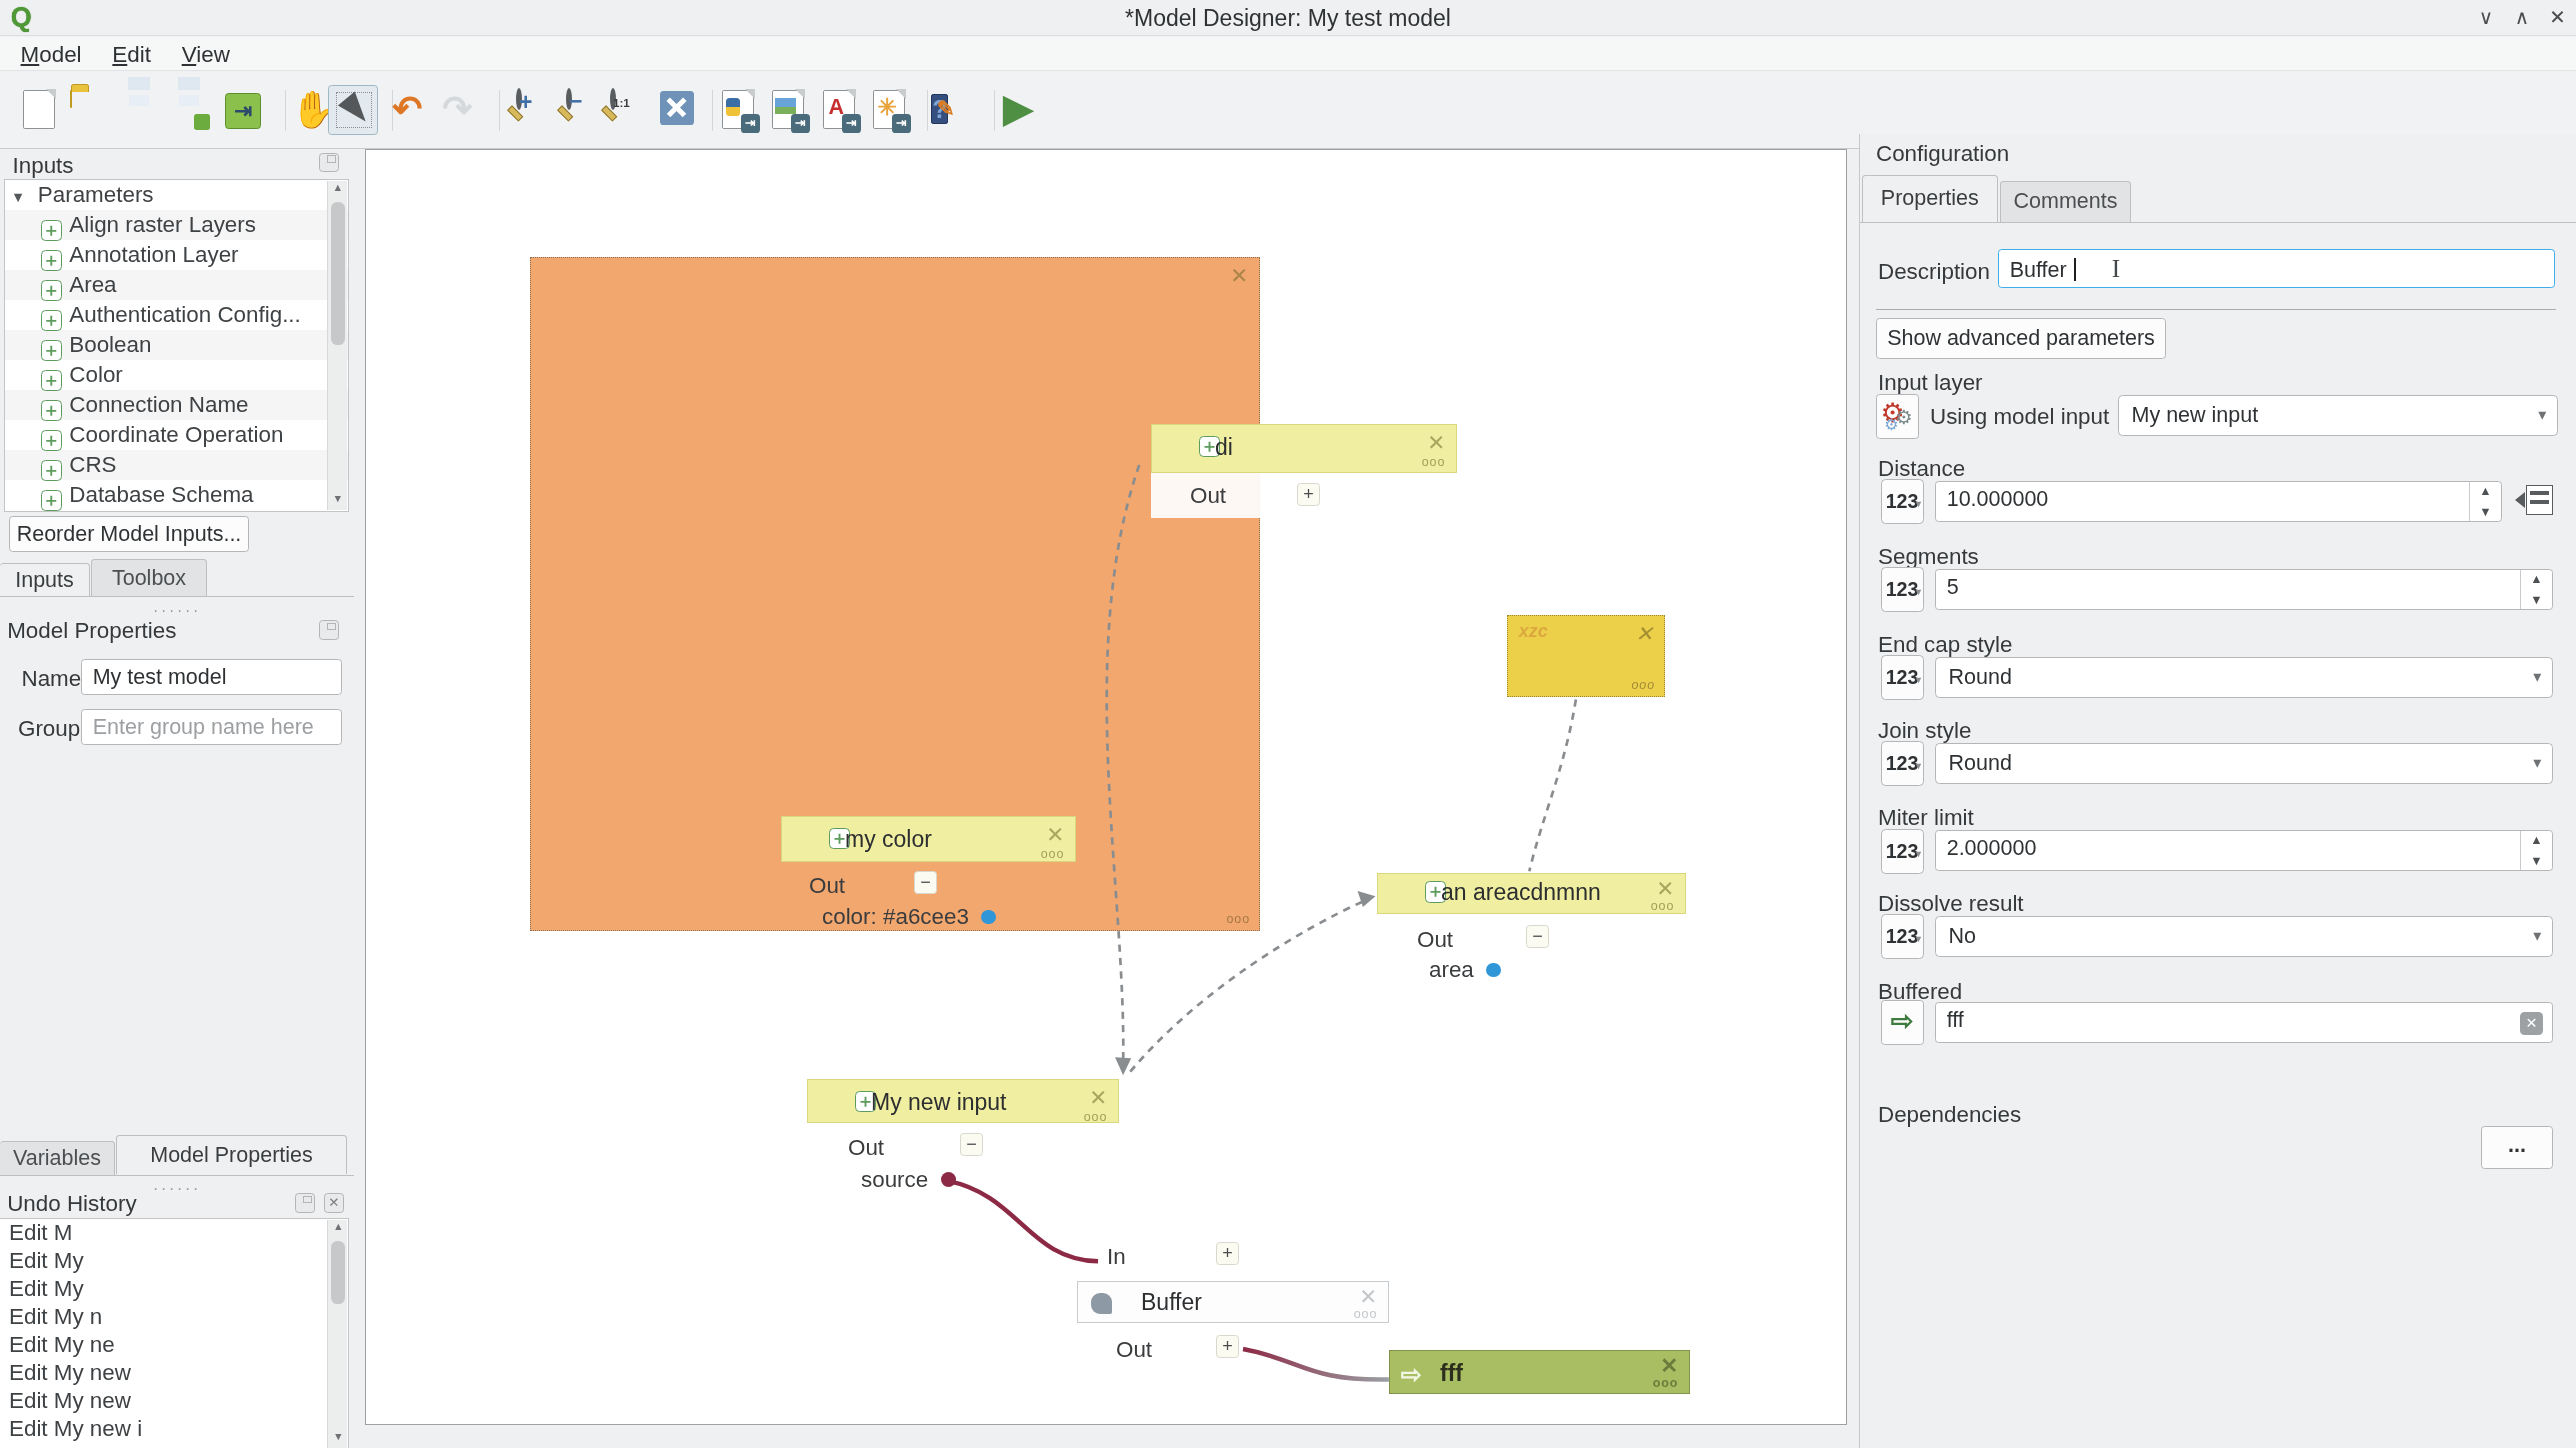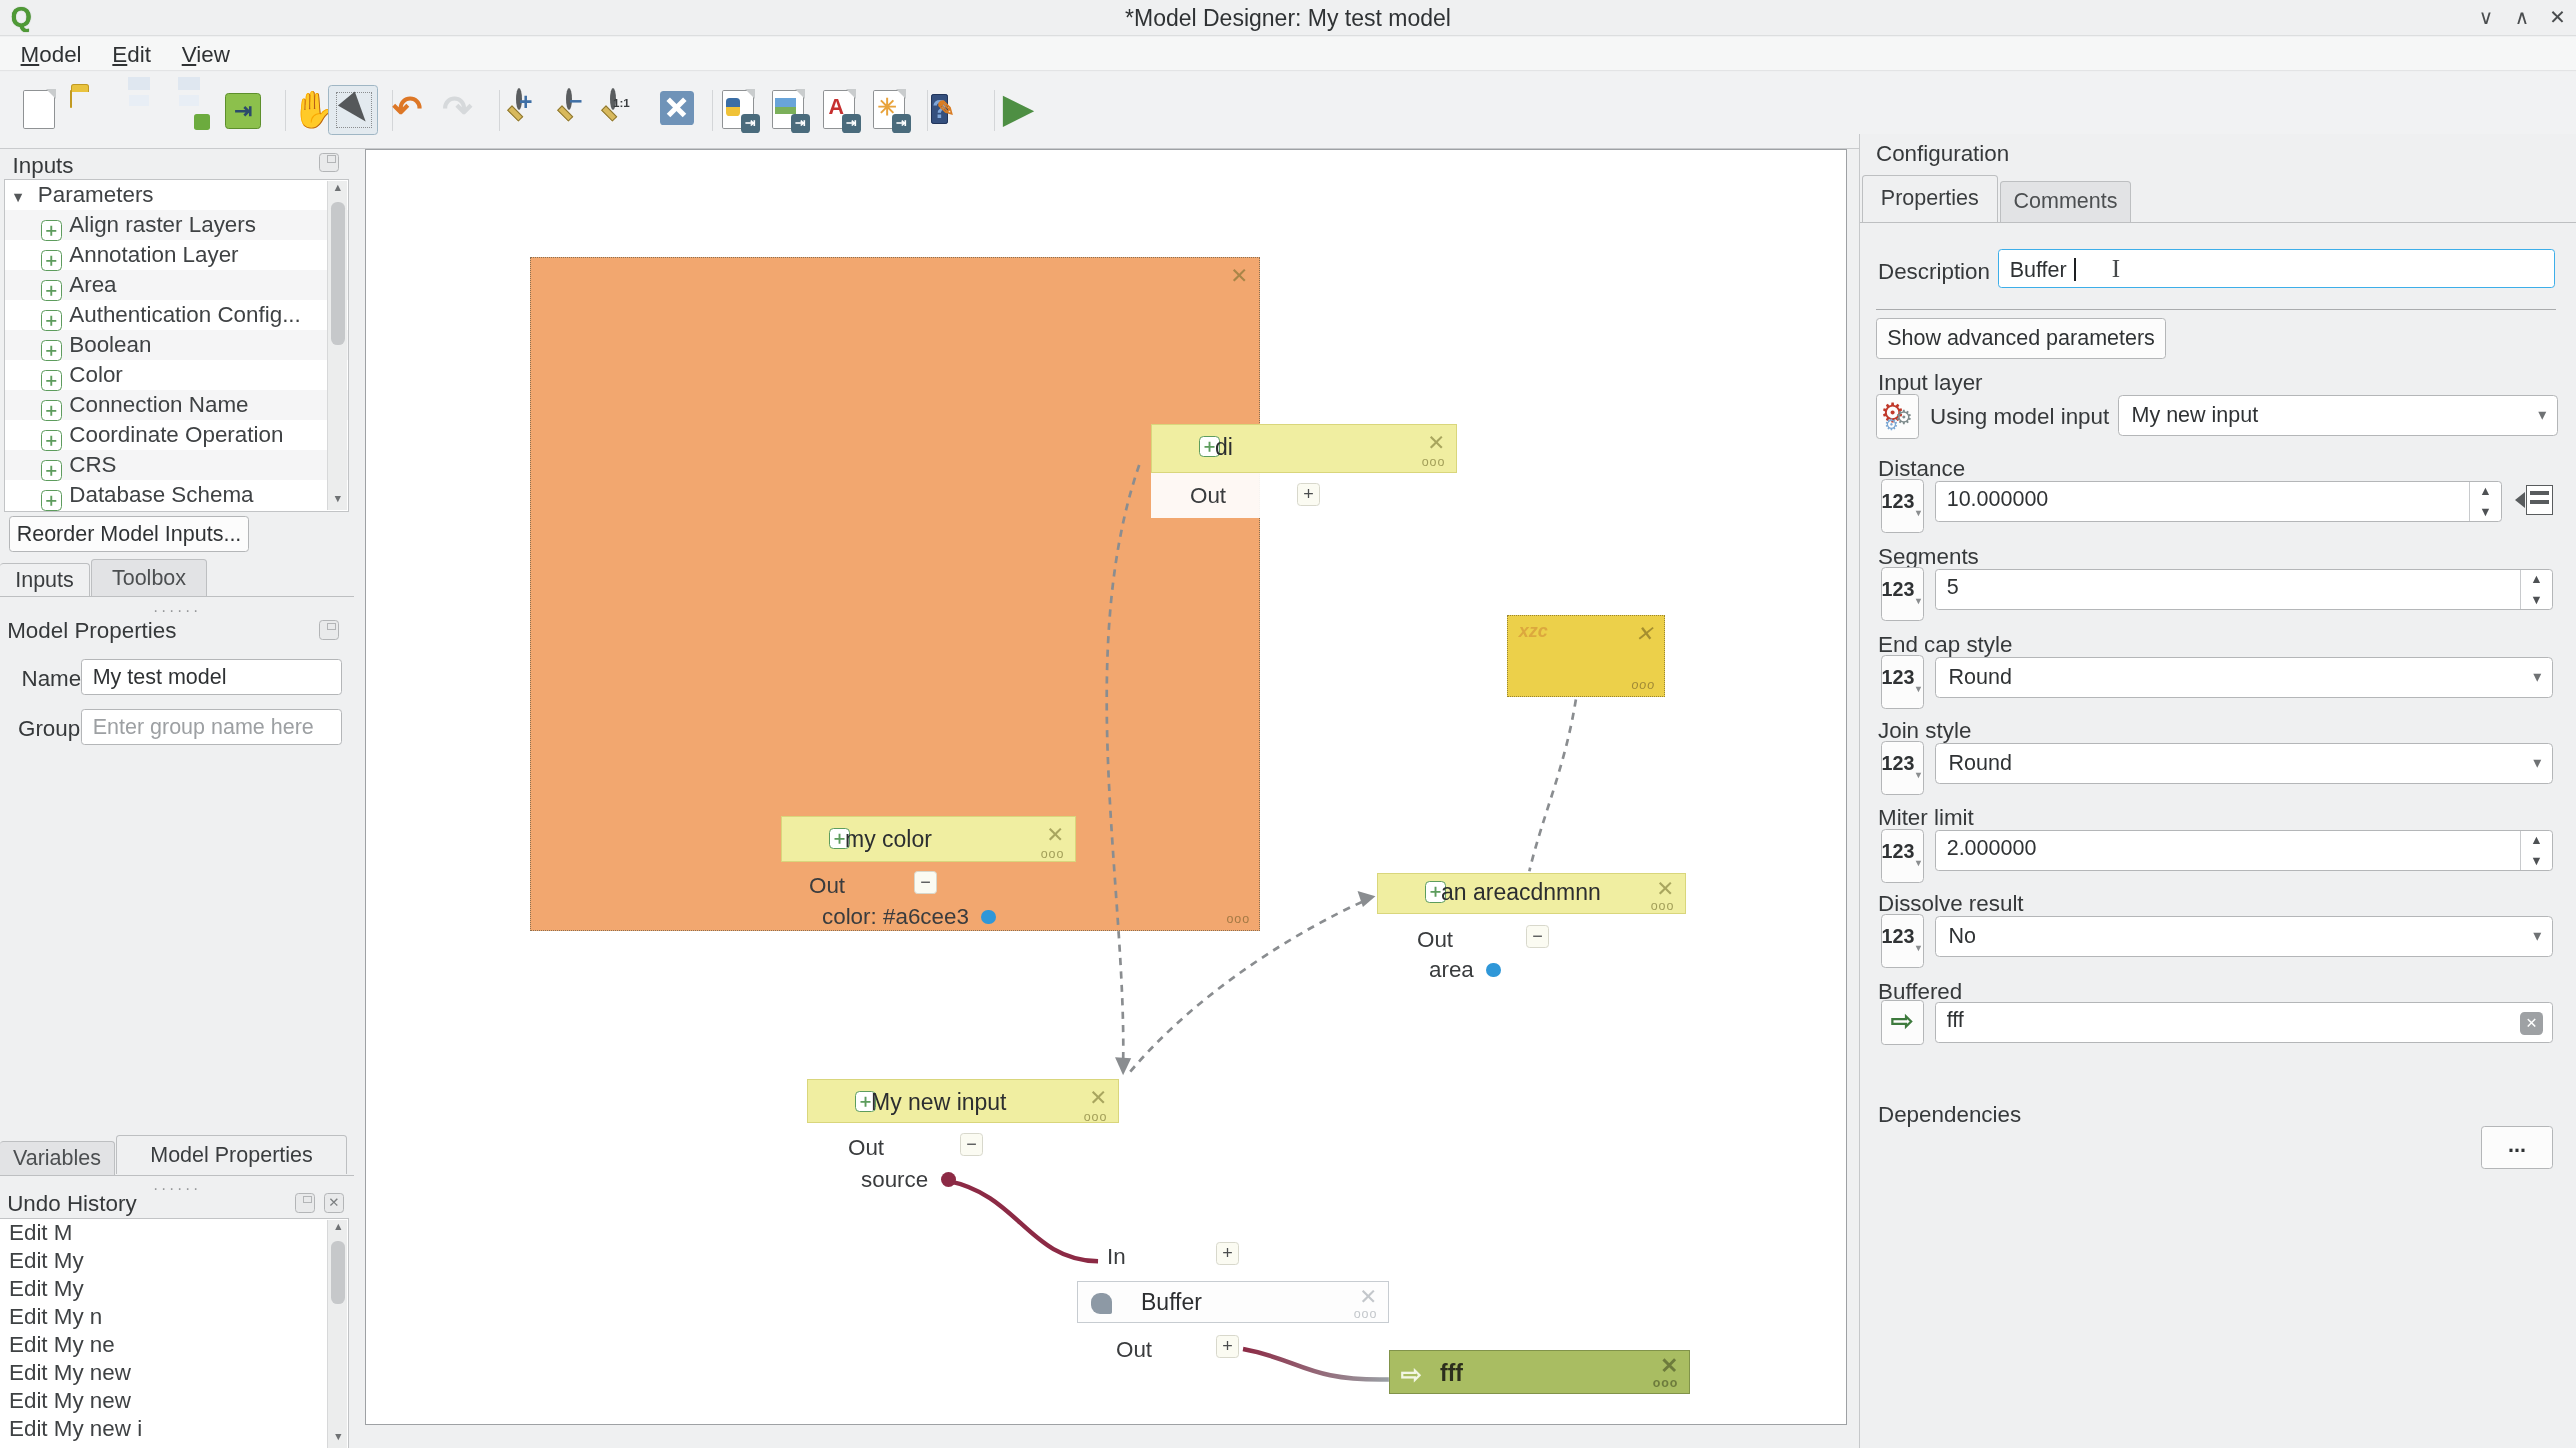--- a/index.html
+++ b/index.html
@@ -112,22 +112,22 @@
   .buffico { position:absolute; left:12.5px; top:10.7px; width:21.5px; height:21.5px;
     background:#8d99a5; border-radius:9px 9px 1.8px 9px; }
   #fffnode { position:absolute; left:1023px; top:1200px; width:301px; height:44px;
     background:#a9bd62; border:0.9px solid #81934a; font-size:23px; font-weight:bold; color:#2c2e1d; }
   .outarrow { position:absolute; left:10.7px; top:9px; font-size:25px; color:#f2f6e4; font-weight:bold; }
 
   
   #rightpanel { position:absolute; left:1859px; top:134px; width:717px; height:1314px;
     background:#eff0f1; border-left:0.9px solid #c6c8ca; }
   .cfg-label { position:absolute; left:18px; font-size:22.4px; color:#36393b; }
-  .btn123 { position:absolute; width:43px; height:54px; background:#fcfcfc; border:0.9px solid #b4b6b8;
-    border-radius:4.5px; font-size:19.7px; font-weight:bold; color:#2f3234; text-align:left; line-height:43px; }
+  .btn123 { position:absolute; width:43px; height:45px; background:#fcfcfc; border:0.9px solid #b4b6b8;
+    border-radius:4.5px; font-size:19.7px; font-weight:bold; color:#2f3234; text-align:center; line-height:43px; }
   .btn123::after { content:"▾"; position:absolute; right:1.8px; bottom:-1.8px; font-size:9.8px; color:#8a8d8f; }
   .dd { position:absolute; height:41px; background:#fff; border:0.9px solid #b4b6b8; border-radius:4.5px;
     font-size:21.5px; color:#2f3234; padding:7.2px 12.5px; }
   .dd .dda { position:absolute; right:10.7px; top:9px; font-size:16px; color:#6f7274; }
   .spinz { position:absolute; right:0; top:0; bottom:0; width:32px; border-left:0.9px solid #c8cacd;
     text-align:center; color:#4e5154; }
   .spinz .u { position:absolute; top:1.8px; left:0; right:0; font-size:12.5px; }
   .spinz .d { position:absolute; bottom:1.8px; left:0; right:0; font-size:12.5px; }
   .ddov { position:absolute; width:36px; height:36px; }
   .ddov .pg { position:absolute; right:0; top:0; width:27px; height:30px; background:#fff; border:1.8px solid #595c5e; }

